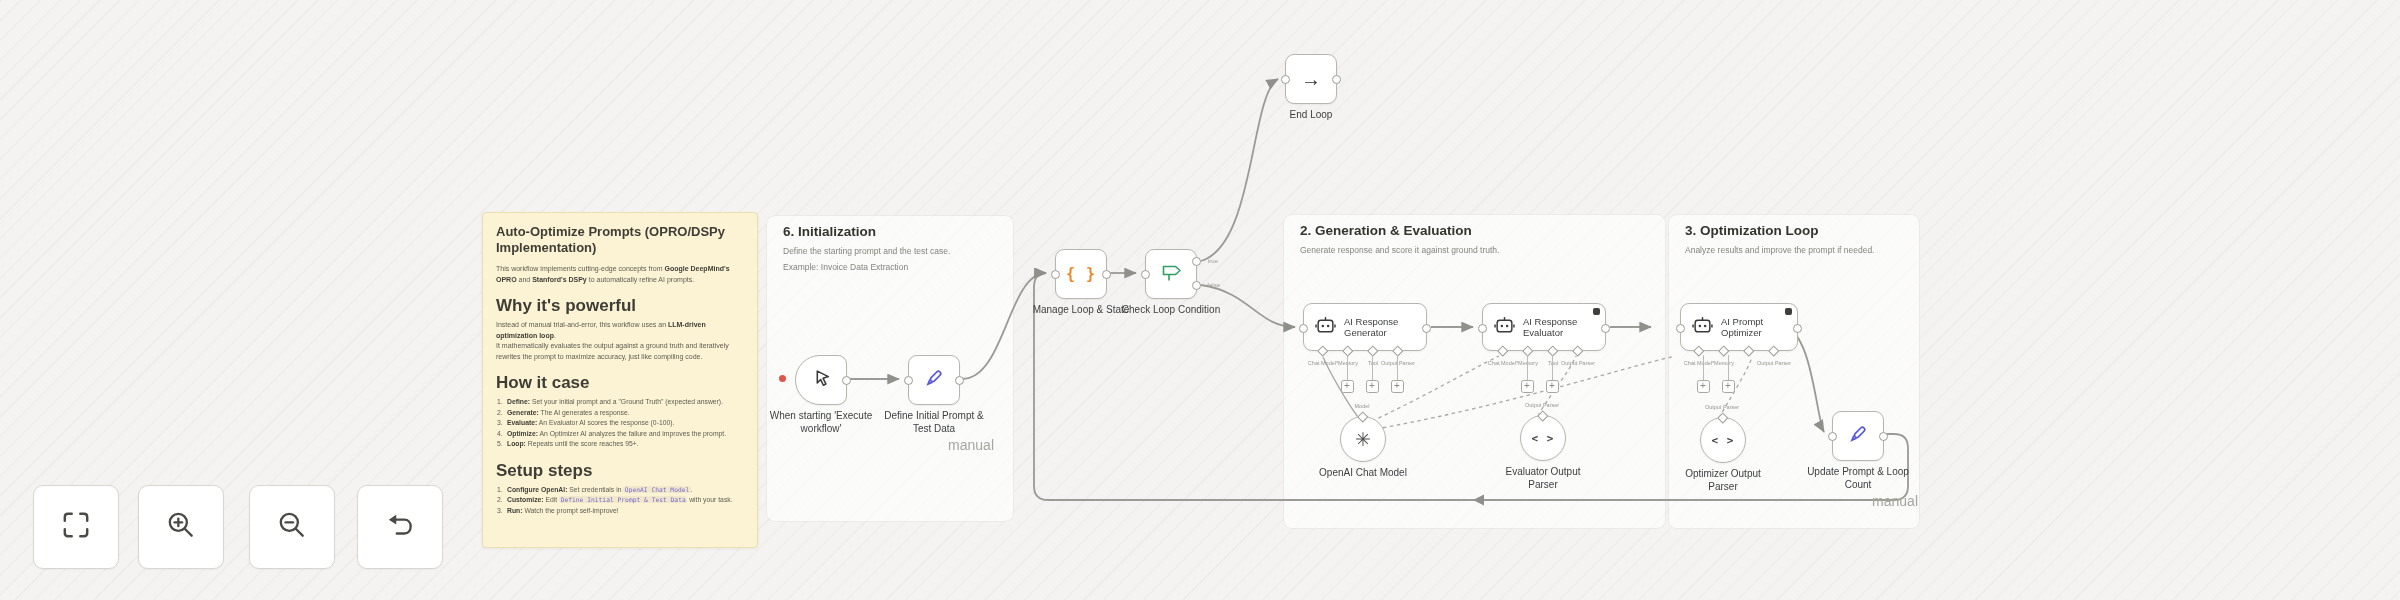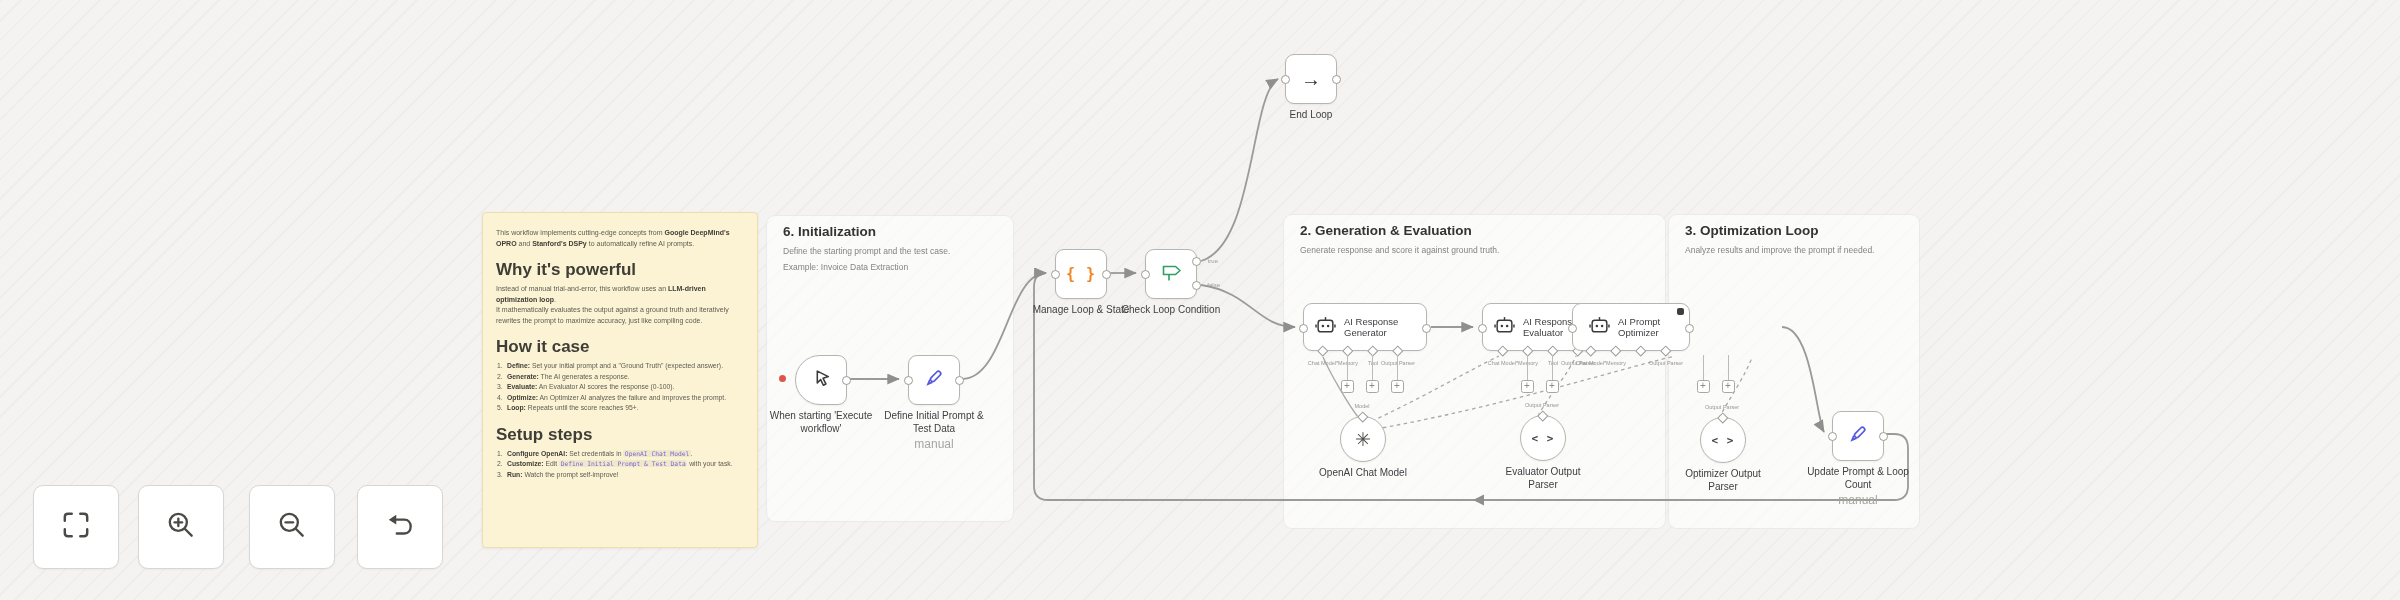--- a/index.html
+++ b/index.html
@@ -17,22 +17,22 @@
 
   .wires{position:absolute;left:0;top:0;z-index:2;}
 
   .node{position:absolute;width:50px;height:48px;background:#fff;border:1.4px solid #b6b5b0;border-radius:9px;
         display:flex;align-items:center;justify-content:center;z-index:3;box-shadow:0 1px 2px rgba(0,0,0,0.05);}
   .node.trigger{border-radius:25px 9px 9px 25px;}
   .node.wide{width:124px;justify-content:flex-start;padding-left:11px;box-sizing:border-box;gap:8px;}
   .node.circle{width:44px;height:44px;border-radius:50%;}
   .nlabel{position:absolute;left:50%;transform:translateX(-50%);top:calc(100% + 6px);width:150px;
           font-size:10px;line-height:1.25;text-align:center;color:#3f4043;z-index:3;}
-  .sublbl{position:absolute;left:50%;transform:translateX(-50%);width:120px;text-align:center;
-          font-size:12px;color:#a6a59f;z-index:3;}
+  .sublbl{position:absolute;left:50%;transform:translateX(-50%);width:120px;text-align:right;
+          font-size:14px;color:#a6a59f;z-index:3;}
   .wlabel{font-size:9.5px;line-height:1.2;color:#3c3d40;text-align:left;}
   .port{position:absolute;width:9px;height:9px;border-radius:50%;background:#fff;border:1.3px solid #9c9b96;box-sizing:border-box;z-index:4;}
   .diamond{position:absolute;width:7.5px;height:7.5px;background:#fff;border:1.2px solid #9c9b96;transform:rotate(45deg);box-sizing:border-box;z-index:4;}
   .plusbox{position:absolute;width:13px;height:13px;background:#fff;border:1.2px solid #a7a6a1;border-radius:2.5px;box-sizing:border-box;
            color:#8b8a85;font-size:10px;line-height:10px;text-align:center;z-index:3;}
   .plusbox::before{content:"";position:absolute;left:50%;top:-26px;height:25px;border-left:1.2px solid #bcbbb6;}
   .tiny{position:absolute;font-size:5.5px;color:#97968f;white-space:nowrap;transform:translateX(-50%);z-index:3;}
   .pin{position:absolute;top:4px;right:5px;width:7px;height:7px;background:#3e3e3c;border-radius:2px;z-index:4;}
   .reddot{position:absolute;width:7px;height:7px;border-radius:50%;z-index:4;}
   .tf{position:absolute;font-size:6px;color:#9c9b96;z-index:4;}
@@ -93,20 +93,21 @@
   <g stroke="#a9a8a4" stroke-width="1.3" fill="none">
     <path d="M 1358 417 C 1348 404 1330 373 1323 357"></path>
     <path d="M 1372 421 C 1420 399 1468 371 1499 356" stroke-dasharray="3.5 3.5"></path>
     <path d="M 1376 429 C 1500 407 1612 371 1675 356" stroke-dasharray="3.5 3.5"></path>
     <path d="M 1538 416 C 1546 400 1570 371 1576 356" stroke-dasharray="3.5 3.5"></path>
     <path d="M 1719 418 C 1728 401 1748 371 1752 357" stroke-dasharray="3.5 3.5"></path>
   </g>
 </svg>
 
 <div class="sticky" style="background:#fcf3d5;border:1px solid #eadfae;">
+  <h1>Auto-Optimize Prompts (OPRO/DSPy Implementation)</h1>
   <p><span>This workflow implements cutting-edge concepts from </span><b>Google DeepMind's OPRO</b><span> and </span><b>Stanford's DSPy</b><span> to automatically refine AI prompts.</span></p>
   <h2>Why it's powerful</h2>
   <p><span>Instead of manual trial-and-error, this workflow uses an </span><b>LLM-driven optimization loop</b><span>.</span><br>
   <span>It mathematically evaluates the output against a ground truth and iteratively rewrites the prompt to maximize accuracy, just like compiling code.</span></p>
   <h2>How it case</h2>
   <div class="li"><span class="n">1.</span><b>Define:</b> <span>Set your initial prompt and a "Ground Truth" (expected answer).</span></div>
   <div class="li"><span class="n">2.</span><b>Generate:</b> <span>The AI generates a response.</span></div>
   <div class="li"><span class="n">3.</span><b>Evaluate:</b> <span>An Evaluator AI scores the response (0-100).</span></div>
   <div class="li"><span class="n">4.</span><b>Optimize:</b> <span>An Optimizer AI analyzes the failure and improves the prompt.</span></div>
   <div class="li"><span class="n">5.</span><b>Loop:</b> <span>Repeats until the score reaches 95+.</span></div>
@@ -219,21 +220,21 @@
   <div class="diamond" style="left:16px;bottom:-4.5px;"></div>
   <div class="diamond" style="left:41px;bottom:-4.5px;"></div>
   <div class="diamond" style="left:66px;bottom:-4.5px;"></div>
   <div class="diamond" style="left:91px;bottom:-4.5px;"></div>
   <span class="tiny" style="left:20px;top:56px;">Chat Model*</span>
   <span class="tiny" style="left:45px;top:56px;">Memory</span>
   <span class="tiny" style="left:70px;top:56px;">Tool</span>
   <span class="tiny" style="left:95px;top:56px;">Output Parser</span>
 </div>
 
-<div class="node wide" style="left:1572px;top:303px;width:118px;justify-content:center;">
+<div class="node wide" style="left:1680px;top:303px;width:118px;">
   <span>
     <svg width="21" height="19" viewBox="0 0 20 18">
         <g fill="none" stroke="#3a3a3a" stroke-width="1.4">
           <line x1="10" y1="1" x2="10" y2="4"></line>
           <rect x="3" y="4" width="14" height="11" rx="2.5"></rect>
           <line x1="1" y1="8" x2="1" y2="11"></line>
           <line x1="19" y1="8" x2="19" y2="11"></line>
         </g>
         <circle cx="7.5" cy="9.5" r="1.2" fill="#3a3a3a"></circle>
         <circle cx="12.5" cy="9.5" r="1.2" fill="#3a3a3a"></circle>

